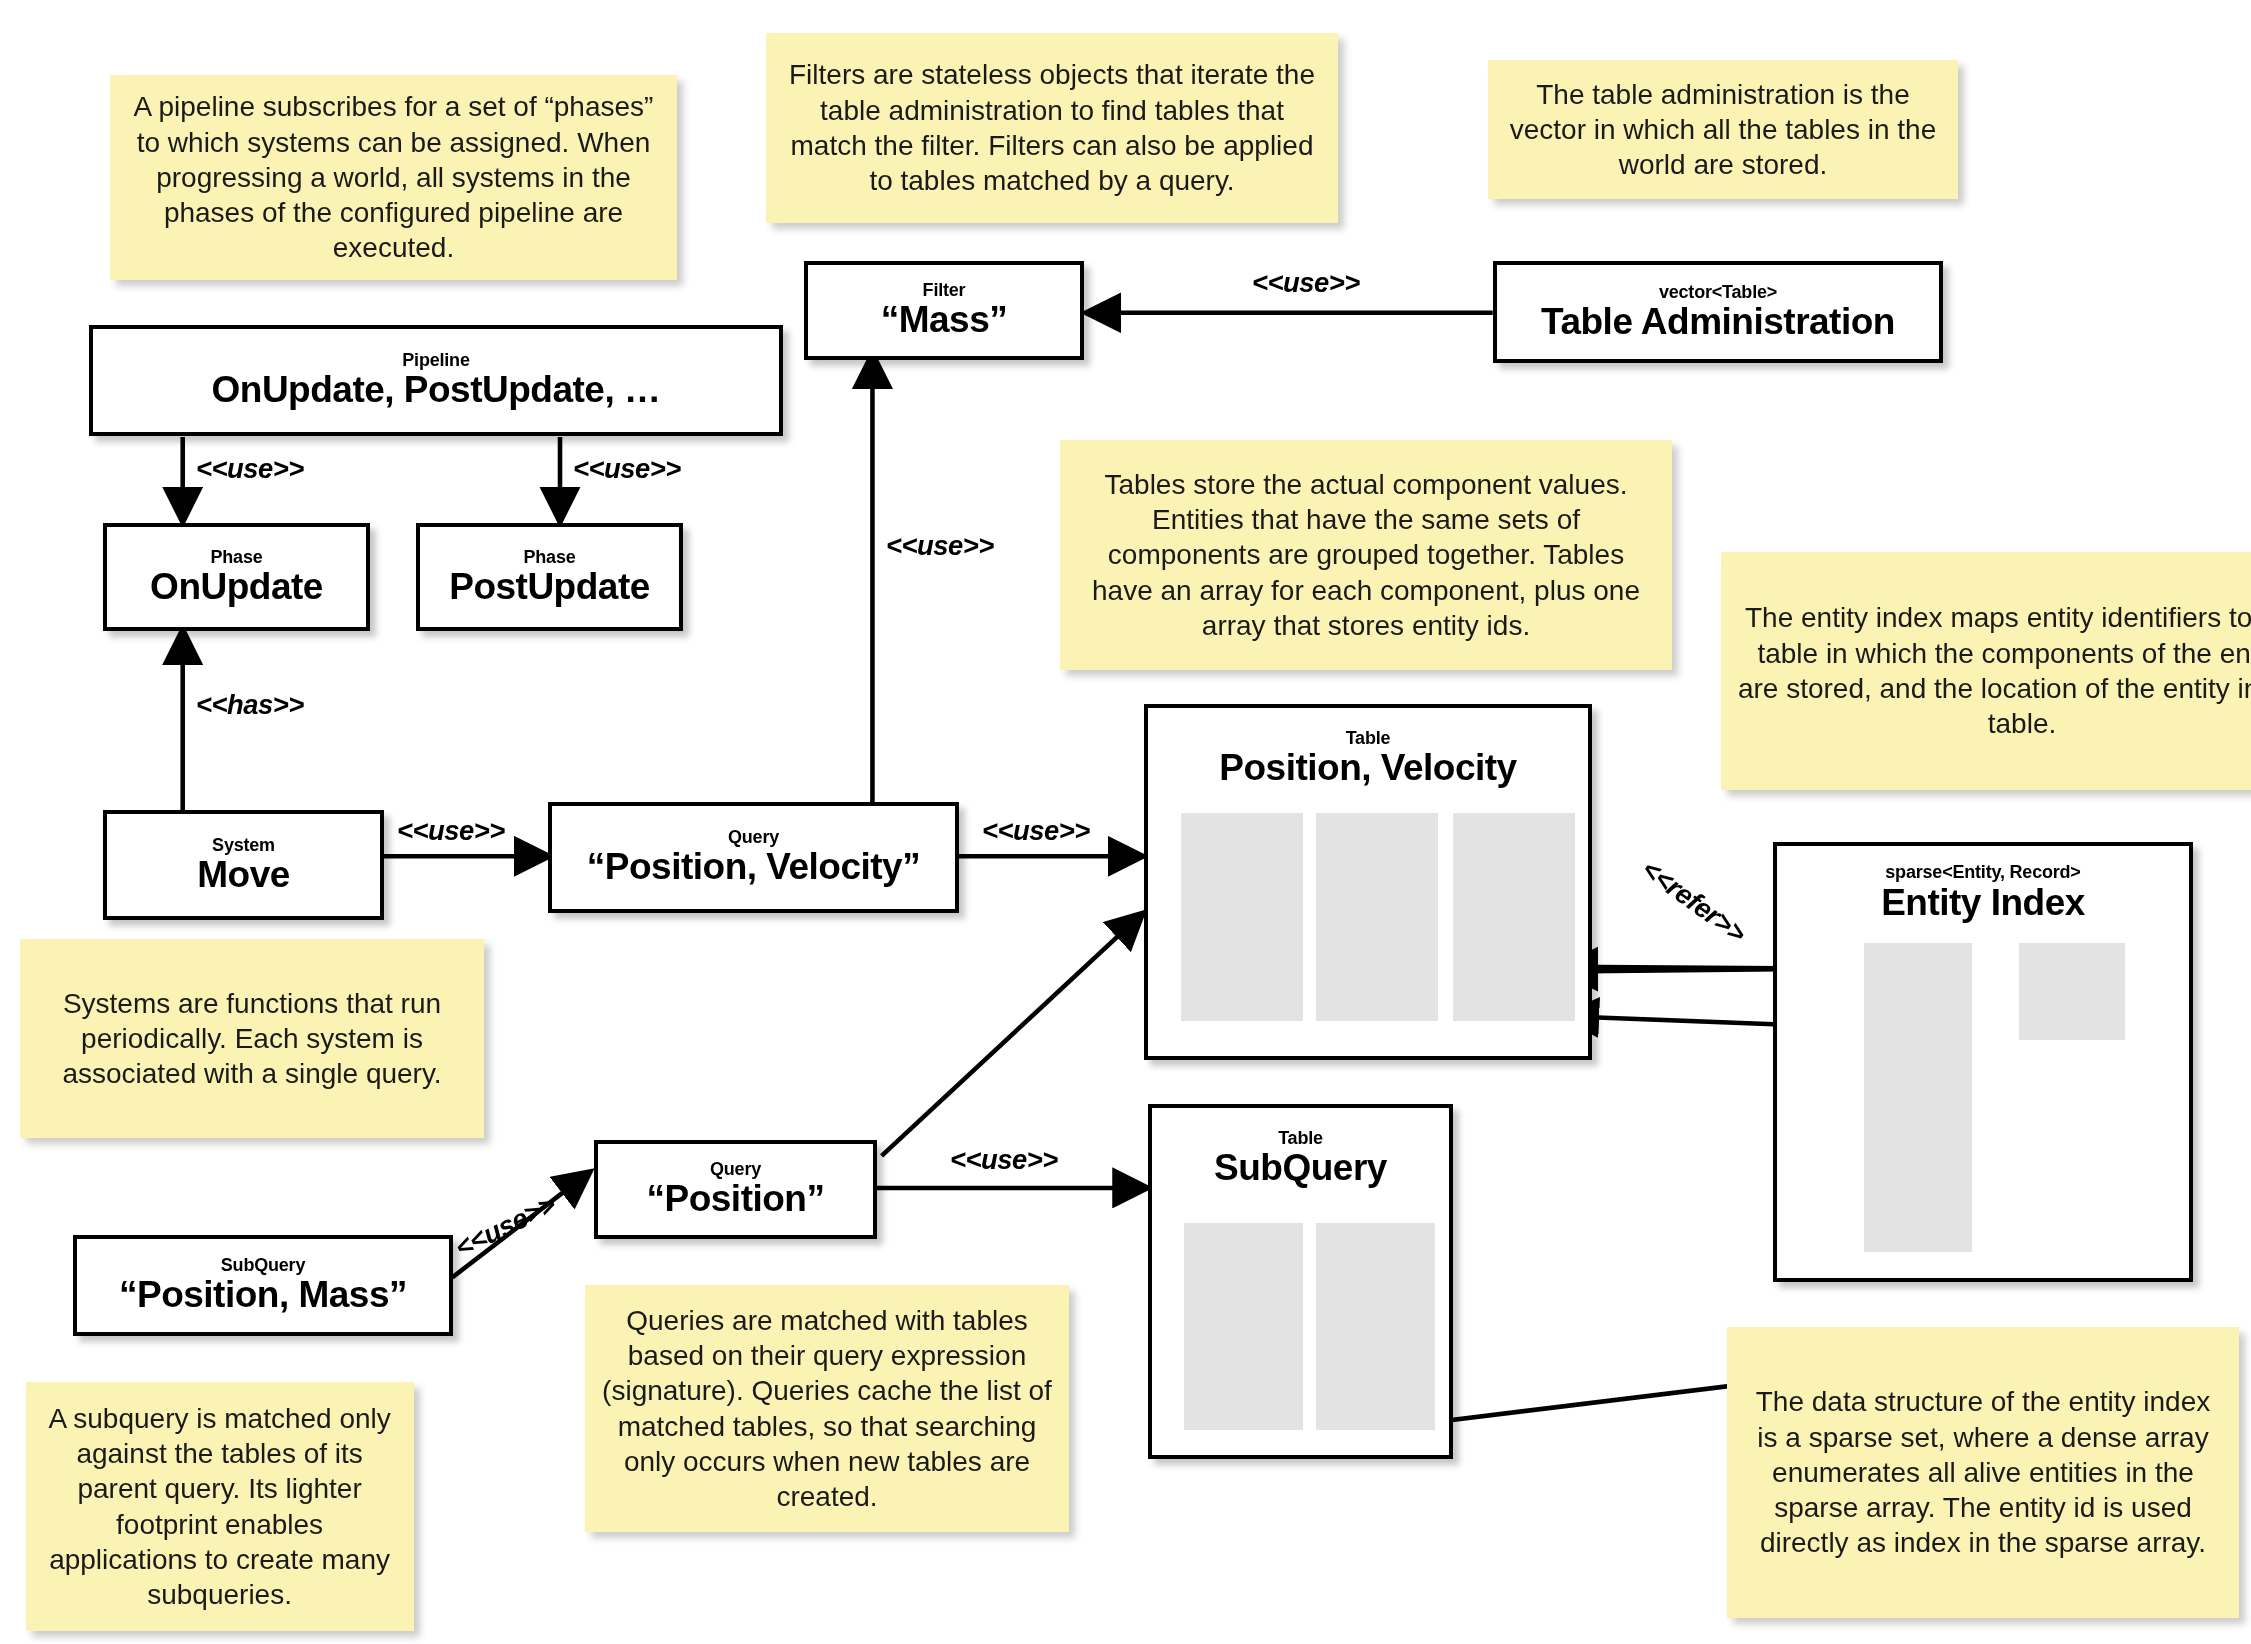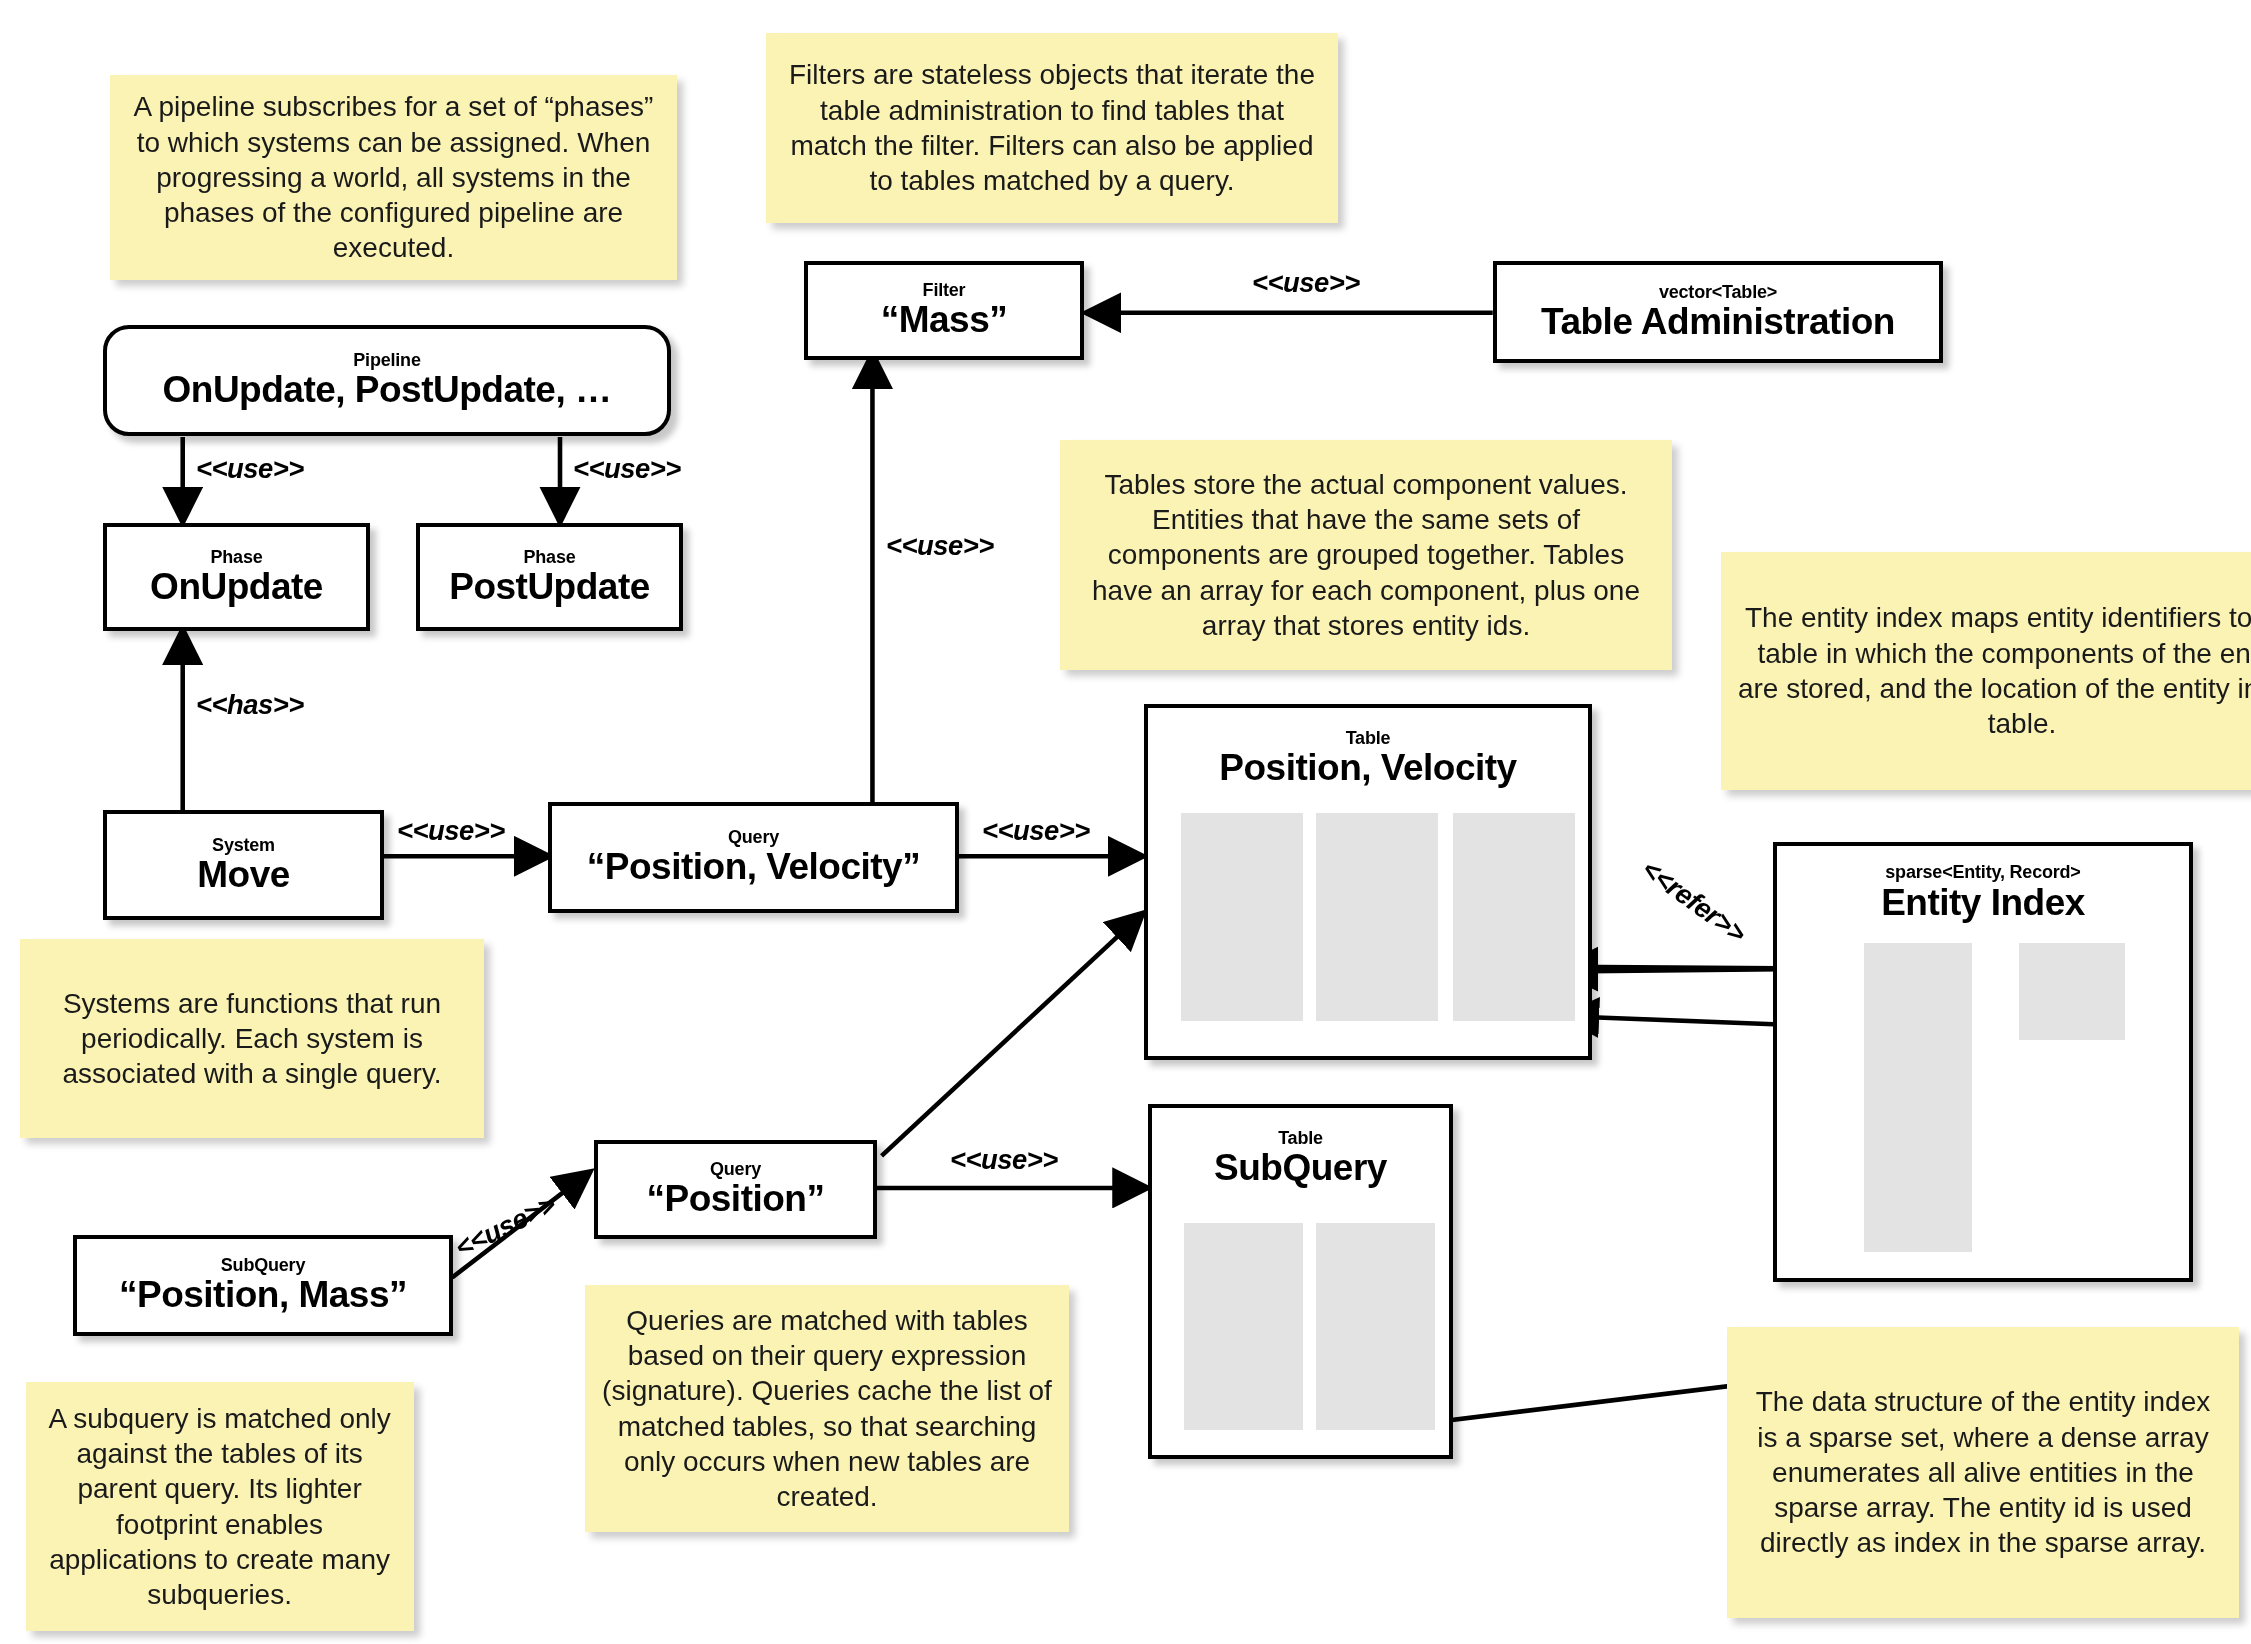--- a/index.html
+++ b/index.html
@@ -137,20 +137,23 @@
   </svg>
 
   <div class="note" style="left:110px; top:75px; width:567px; height:205px;">
     <span>A pipeline subscribes for a set of “phases” to which systems can be assigned. When progressing a world, all systems in the phases of the configured pipeline are executed.</span>
   </div>
 
   <div class="note" style="left:766px; top:33px; width:572px; height:190px;">
     <span>Filters are stateless objects that iterate the table administration to find tables that match the filter. Filters can also be applied to tables matched by a query.</span>
   </div>
 
+  <div class="note" style="left:1488px; top:60px; width:470px; height:139px;">
+    <span>The table administration is the vector in which all the tables in the world are stored.</span>
+  </div>
 
   <div class="note" style="left:1060px; top:440px; width:612px; height:230px;">
     <span>Tables store the actual component values. Entities that have the same sets of components are grouped together. Tables have an array for each component, plus one array that stores entity ids.</span>
   </div>
 
   <div class="note" style="left:1721px; top:552px; width:602px; height:238px;">
     <span>The entity index maps entity identifiers to the table in which the components of the entity are stored, and the location of the entity in the table.</span>
   </div>
 
   <div class="note" style="left:20px; top:939px; width:464px; height:199px;">
@@ -162,21 +165,21 @@
   </div>
 
   <div class="note" style="left:25.6px; top:1382px; width:388px; height:249px;">
     <span>A subquery is matched only against the tables of its parent query. Its lighter footprint enables applications to create many subqueries.</span>
   </div>
 
   <div class="note" style="left:1727px; top:1327px; width:512px; height:291px;">
     <span>The data structure of the entity index is a sparse set, where a dense array enumerates all alive entities in the sparse array. The entity id is used directly as index in the sparse array.</span>
   </div>
 
-  <div class="uml-box centered" style="left:103px; top:325px; width:568px; height:111px;border-radius:26px;">
+  <div class="uml-box centered" style="left:89px; top:325px; width:694px; height:111px;">
     <div class="uml-stereotype">Pipeline</div>
     <div class="uml-title">OnUpdate, PostUpdate, …</div>
   </div>
 
   <div class="uml-box centered" style="left:103px; top:523px; width:267px; height:108px;">
     <div class="uml-stereotype">Phase</div>
     <div class="uml-title">OnUpdate</div>
   </div>
 
   <div class="uml-box centered" style="left:416px; top:523px; width:267px; height:108px;">

